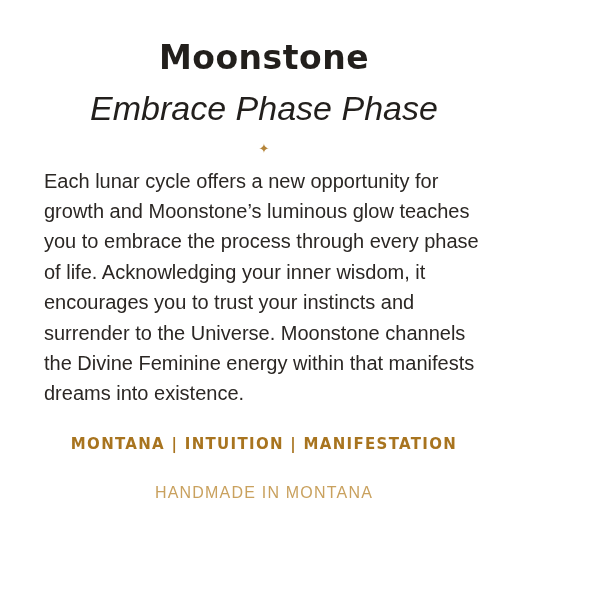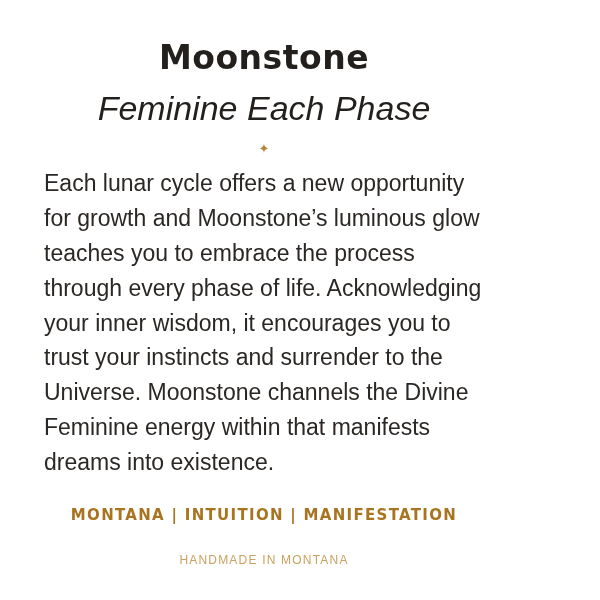--- a/index.html
+++ b/index.html
@@ -47,21 +47,21 @@
     margin-top: 14px;
     margin-bottom: 6px;
     color: #b5853a;
     font-size: 13px;
     line-height: 1;
     text-align: center;
     height: 14px;
   }
   .body-text {
     font-family: "Liberation Sans", sans-serif;
-    font-size: 23px;
+    font-size: 20px;
     line-height: 1.52;
     color: #2b2724;
     text-align: left;
     width: 100%;
     max-width: 508px;
     margin-top: 4px;
   }
   .keywords {
     font-family: "DejaVu Sans", sans-serif;
     font-weight: 700;
@@ -69,36 +69,36 @@
     letter-spacing: 1.3px;
     color: #a8741f;
     text-align: center;
     margin-top: 26px;
   }
   .footer {
     margin-top: 28px;
     text-align: center;
     color: #c9a15e;
     font-family: "Liberation Sans", sans-serif;
-    font-size: 12px;
+    font-size: 16px;
     letter-spacing: 1.2px;
     line-height: 1.45;
   }
   .footer div {
     white-space: nowrap;
   }
 </style>
 </head>
 <body>
 
 <div class="card">
 
   <div class="title">Moonstone</div>
 
-  <div class="subtitle">Feminine Each Phase</div>
+  <div class="subtitle">Embrace Phase Phase</div>
 
   <div class="divider">✦</div>
 
   <div class="body-text">Each lunar cycle offers a new opportunity for growth and Moonstone’s luminous glow teaches you to embrace the process through every phase of life. Acknowledging your inner wisdom, it encourages you to trust your instincts and surrender to the Universe. Moonstone channels the Divine Feminine energy within that manifests dreams into existence.</div>
 
   <div class="keywords">MONTANA | INTUITION | MANIFESTATION</div>
 
   <div class="footer">
     <div>HANDMADE IN MONTANA</div>
   </div>

